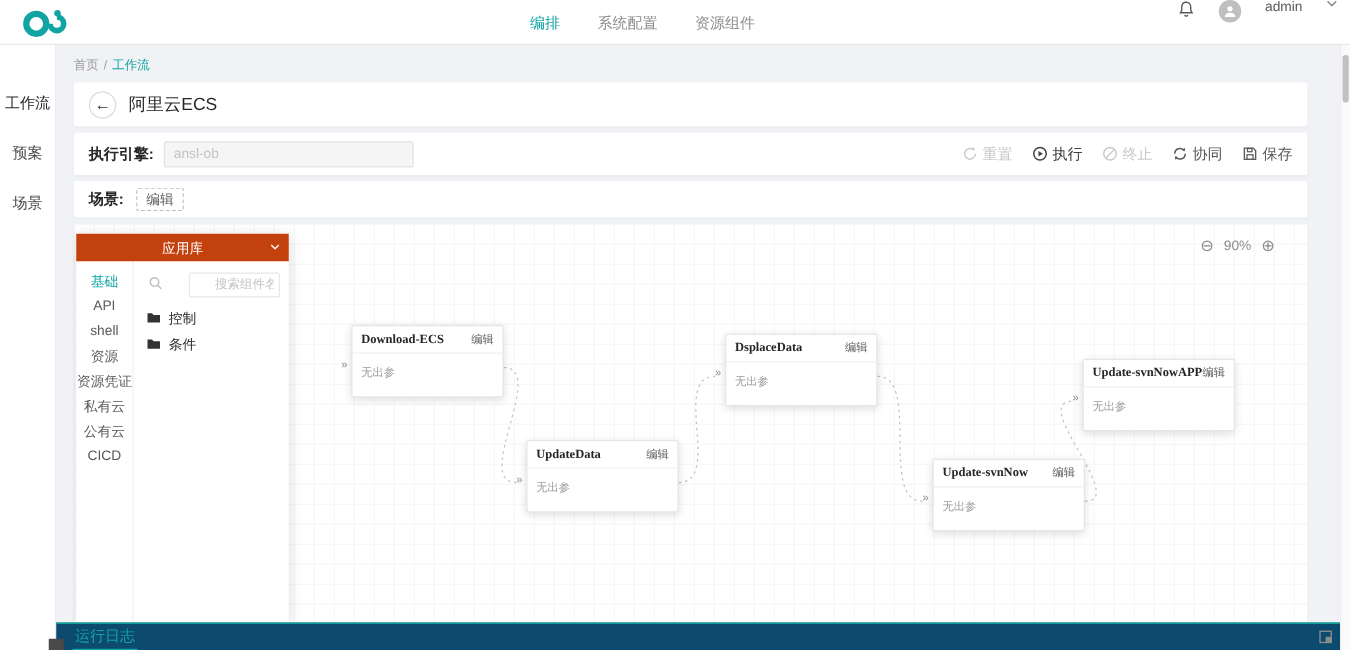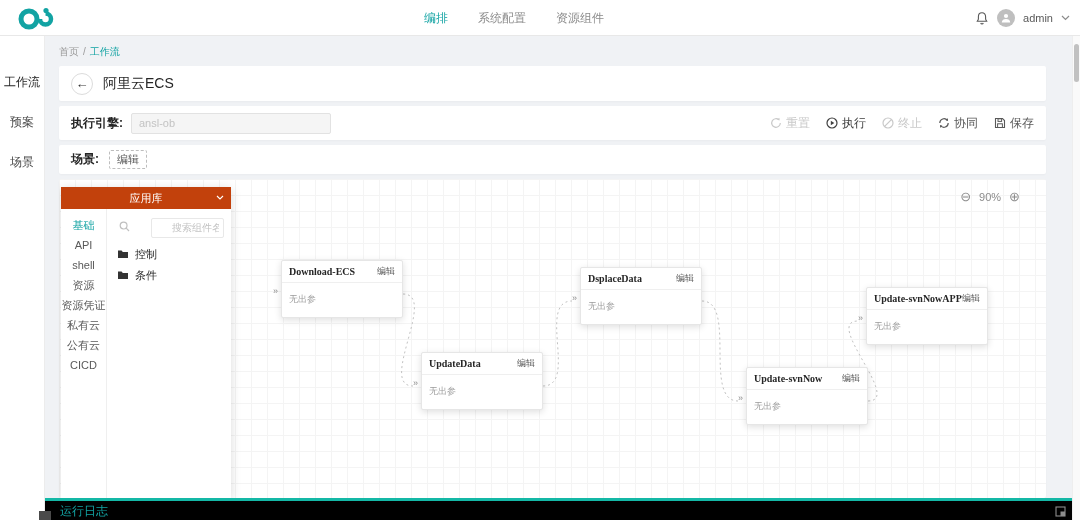--- a/index.html
+++ b/index.html
@@ -7,21 +7,21 @@
               font-family:"Liberation Sans", sans-serif; }
   body { position:relative; }
 
   
   .topbar { position:absolute; top:0; left:0; width:1080px; height:36px; background:#fff;
             border-bottom:1px solid #e8e8e8; z-index:20; }
   .logo { position:absolute; left:16px; top:6px; width:40px; height:24px; }
   .topnav { position:absolute; left:424px; top:0; height:36px; display:flex; gap:30px; align-items:center; }
   .topnav .nav-item { font-size:12px; color:#8c8c8c; cursor:pointer; }
   .topnav .nav-item.active { color:#12a3a3; }
-  .top-right { position:absolute; right:10px; top:0; height:36px; display:flex; align-items:center; gap:8px; }
+  .top-right { position:absolute; right:10px; top:0; height:36px; display:flex; gap:19px; }
   .bell { color:#595959; display:flex; }
   .avatar { width:18px; height:18px; border-radius:50%; background:#bfbfbf; display:flex; align-items:center; justify-content:center; }
   .admin-name { font-size:11px; color:#595959; }
   .chev { display:flex; color:#8c8c8c; }
 
   
   .sidebar { position:absolute; left:0; top:36px; bottom:0; width:45px; background:#fff;
              border-right:1px solid #ececec; padding-top:26px; z-index:10; }
   .side-item { height:40px; display:flex; align-items:center; justify-content:center;
                font-size:12px; color:#4a4a4a; cursor:pointer; }
@@ -94,22 +94,22 @@
   .lib-content { flex:1; min-width:0; }
   .lib-search { position:relative; margin:8px 7px 6px;padding-left:37px; }
   .lib-search input { width:100%; height:20px; border:1px solid #e8e8e8; border-radius:2px;
                       font-size:10px; padding:0 4px 0 20px; outline:none; color:#595959; }
   .lib-search input::placeholder { color:#c3c3c3; }
   .search-icon { position:absolute; left:5px; top:4px; display:flex; }
   .folder-row { height:21px; display:flex; align-items:center; gap:6px; padding:0 10px;
                 font-size:11px; color:#262626; cursor:pointer; }
 
   
-  .bottombar { position:absolute; left:45px; right:0; bottom:0; height:22px; background:#000000;
-               border-top:3px solid #14b8a6; z-index:15; }
+  .bottombar { position:absolute; left:45px; right:0; bottom:0; height:22px; background:#0c4a6e;
+               border-top:1px solid #14b8a6; z-index:15; }
   .log-tab { position:absolute; left:13px; top:0; height:22px; display:flex; align-items:center;
              font-size:12px; color:#12a3a3; cursor:pointer; border-bottom:2px solid #12a3a3; padding:0 2px; }
   .panel-toggle { position:absolute; right:14px; top:5px; display:flex; cursor:pointer; }
   .corner-handle { position:absolute; left:39px; bottom:0; width:12px; height:9px; background:#4a4a4a; z-index:16; }
 
   
   .vscroll { position:absolute; right:0; top:36px; bottom:0; width:8px; background:#fafafa;
              border-left:1px solid #eee; z-index:25; }
   .vthumb { position:absolute; left:1px; right:1px; top:8px; height:38px; background:#c1c1c1;
             border-radius:3px; cursor:grab; }

